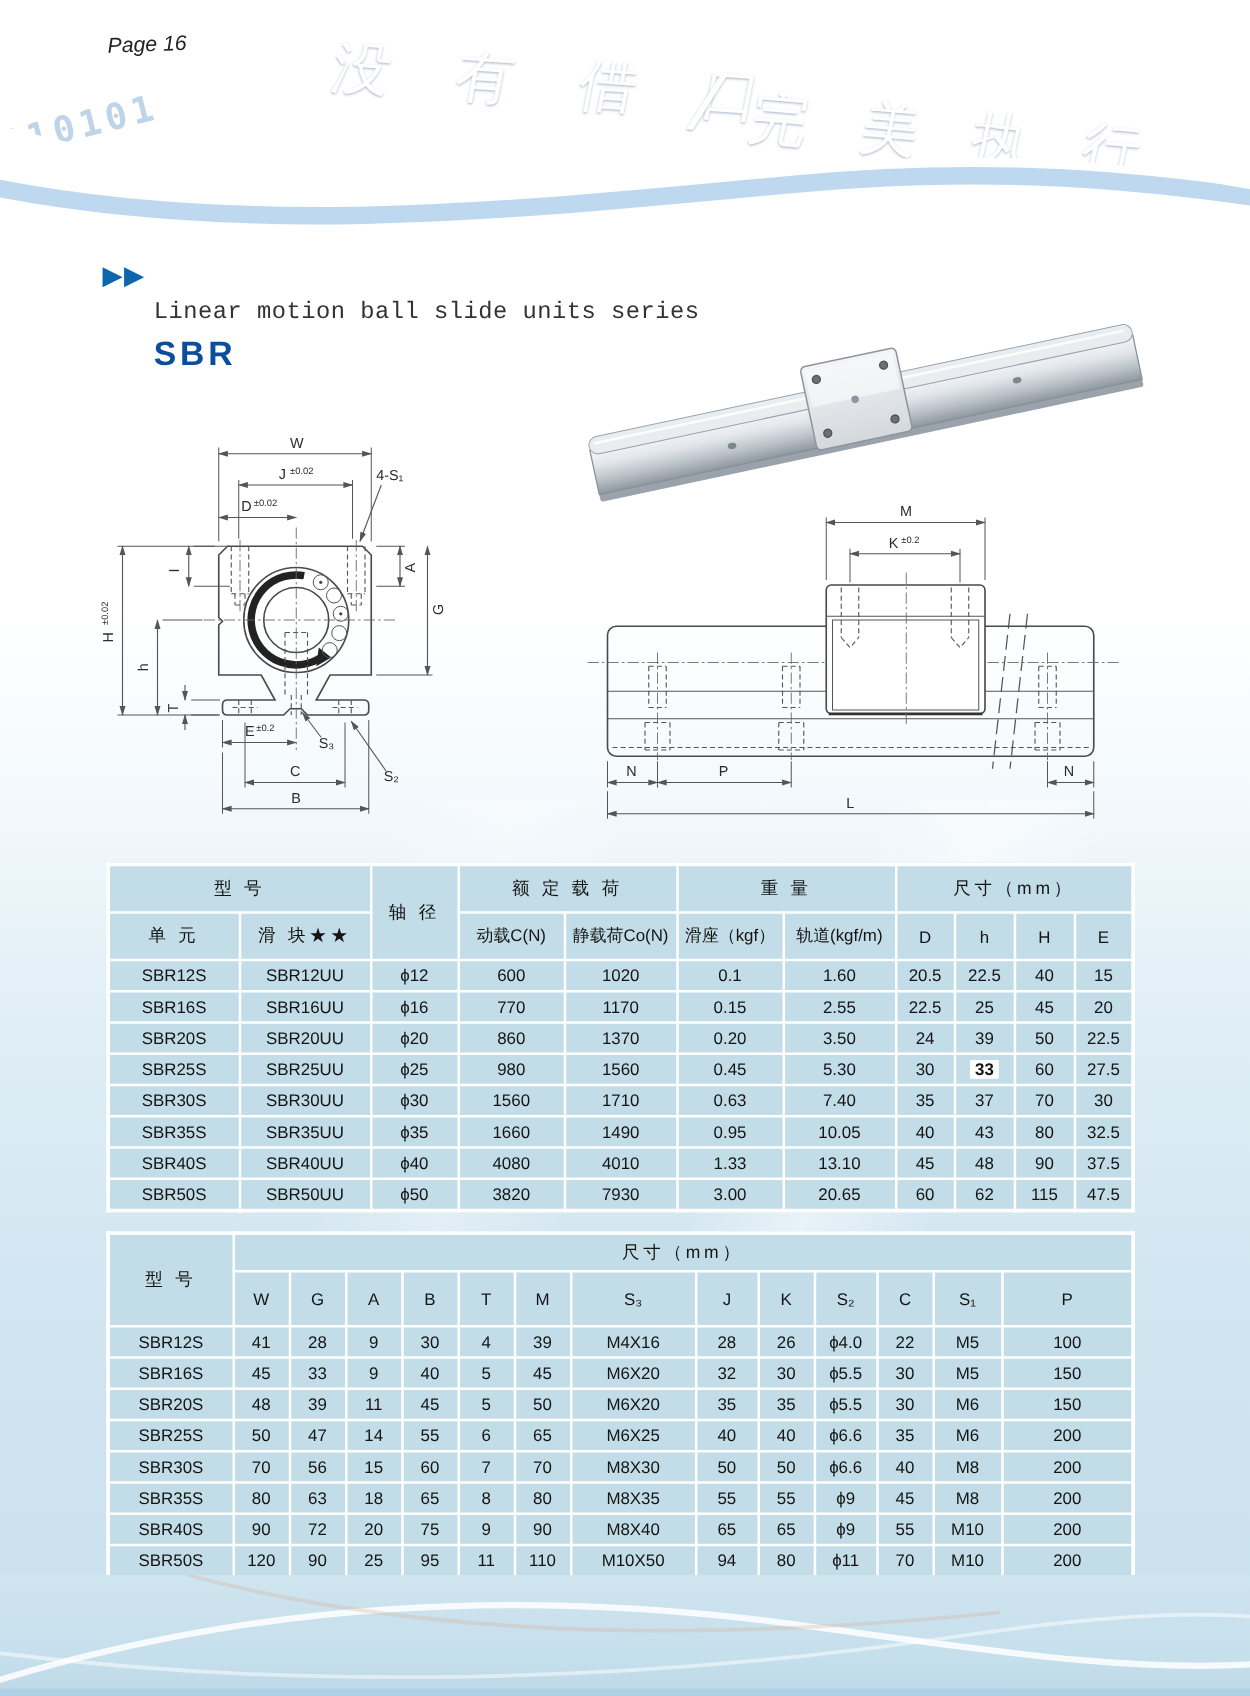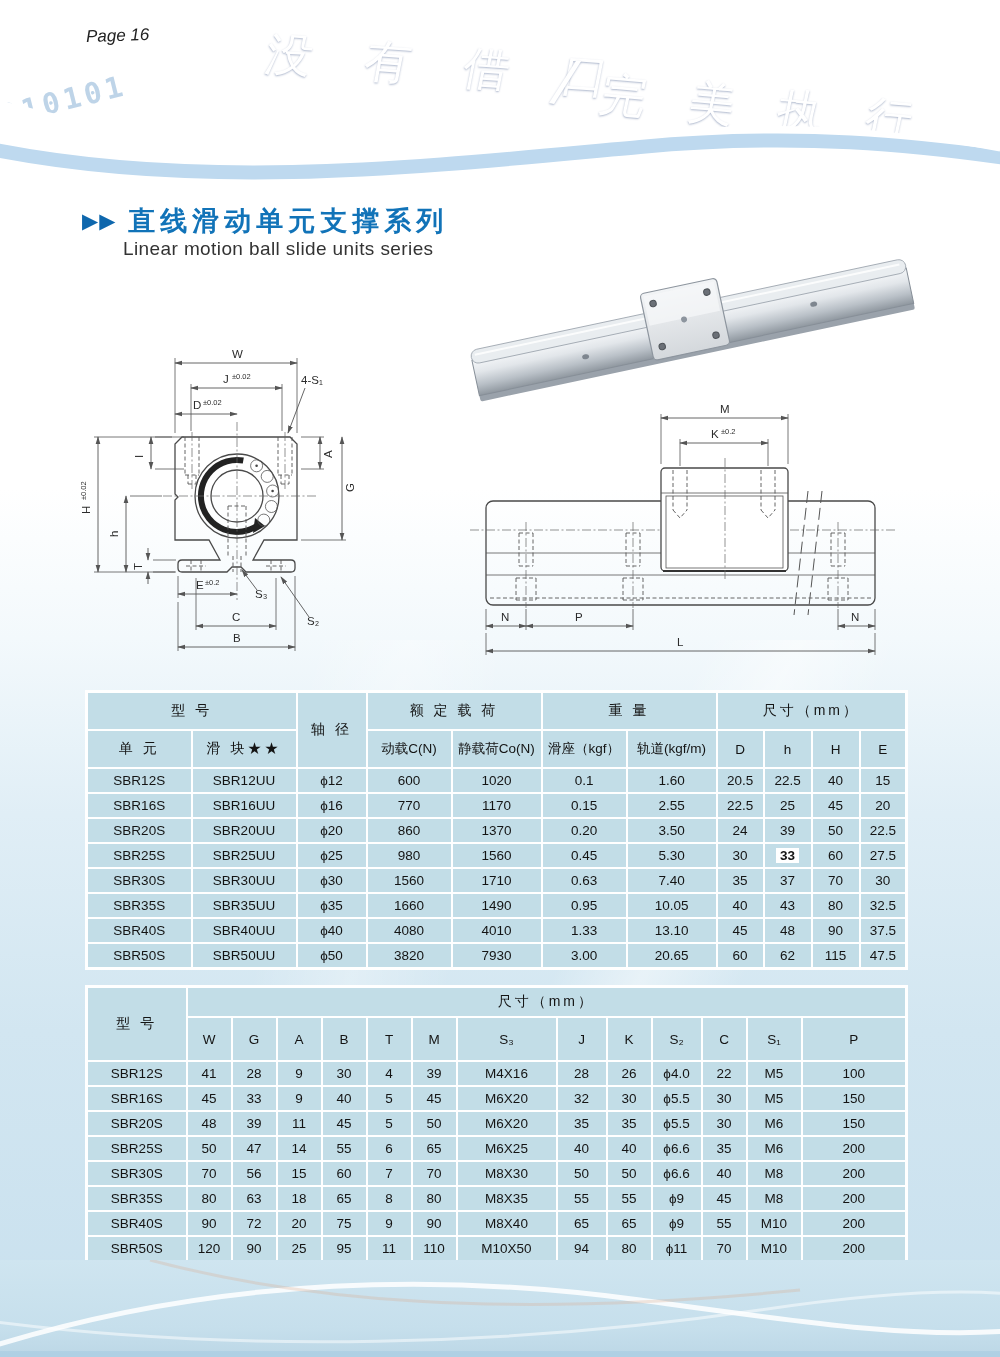--- a/index.html
+++ b/index.html
@@ -21,21 +21,21 @@
     text-shadow:0 1px 2px rgba(20,50,110,0.35);}
   .slogan-1{left:266px;top:36px;font-size:46px;letter-spacing:20px;transform:rotate(4deg) skewX(-7deg);}
   .slogan-slash{left:556px;top:46px;font-size:64px;font-weight:200;transform:rotate(10deg) skewX(-8deg);}
   .slogan-2{left:600px;top:78px;font-size:46px;letter-spacing:15px;transform:rotate(5deg) skewX(-7deg);}
   .banner-waves{position:absolute;left:0;bottom:0;z-index:4;}
   
   .title-block{position:absolute;left:82px;top:206px;z-index:5;}
   .title-row{display:flex;align-items:flex-start;}
   .arrows{color:#0e67ad;font-size:21px;line-height:30px;letter-spacing:1px;margin-right:12px;}
   .title-cn{color:#1173b8;font-size:27px;font-weight:bold;letter-spacing:5px;line-height:30px;}
-  .title-en{margin-left:41px;color:#333;font-size:19px;letter-spacing:0.4px;margin-top:2px;}
+  .title-en{margin-left:41px;color:#333;font-size:19px;letter-spacing:0.4px;margin-top:2px;font-family:Liberation Mono, monospace;}
   .series{margin-left:41px;color:#0d4e9c;font-size:27px;font-weight:bold;letter-spacing:3px;margin-top:8px;}
   
   .drawing{position:absolute;z-index:5;}
   .cross-svg{left:58px;top:334px;}
   .photo-svg{left:452px;top:240px;}
   .side-svg{left:450px;top:400px;}
   svg .ln{stroke:#4a4a4a;fill:none;stroke-width:1.3;}
   svg .th{stroke:#555;fill:none;stroke-width:0.8;}
   svg .dim{stroke:#555;fill:none;stroke-width:0.9;}
   svg .dash{stroke:#555;fill:none;stroke-width:0.9;stroke-dasharray:4,2.5;}
@@ -80,23 +80,23 @@
     <svg class="banner-waves" width="1000" height="186" viewBox="0 0 1000 186">
       <path d="M0,102 C190,152 400,162 600,138 C780,117 900,131 1000,150 L1000,186 L0,186 Z" fill="#ffffff"></path>
       <path d="M-5,150 C210,192 430,166 640,147 C800,132 920,146 1005,158" fill="none" stroke="#bed9ef" stroke-width="14"></path>
       <path d="M0,102 C190,152 400,162 600,138 C780,117 900,131 1000,150" fill="none" stroke="#ffffff" stroke-width="3"></path>
     </svg>
   </div>
 
   <div class="title-block">
     <div class="title-row">
       <span class="arrows">▶▶</span>
-      <span class="title-cn">直线滑动单元支撑系列</span>
     </div>
     <div class="title-en">Linear motion ball slide units series</div>
+    <div class="series">SBR</div>
   </div>
 
   <svg class="drawing cross-svg" width="362" height="330" viewBox="0 0 362 330">
     <defs>
       <marker id="arC" viewBox="0 0 10 6" refX="9" refY="3" markerWidth="9" markerHeight="6" orient="auto-start-reverse">
         <path d="M0,0 L10,3 L0,6 Z" fill="#555"></path>
       </marker>
     </defs>
 
     <path class="ln" d="M124,103 H232 L239,110 V206 H206 L195,226 H233 Q237,226 237,230 V234 Q237,238 233,238 H188 L183,233 H174 L169,238 H124 Q120,238 120,234 V230 Q120,226 124,226 H162 L151,206 H117 V166 L120,163 L117,160 V110 Z"></path>

